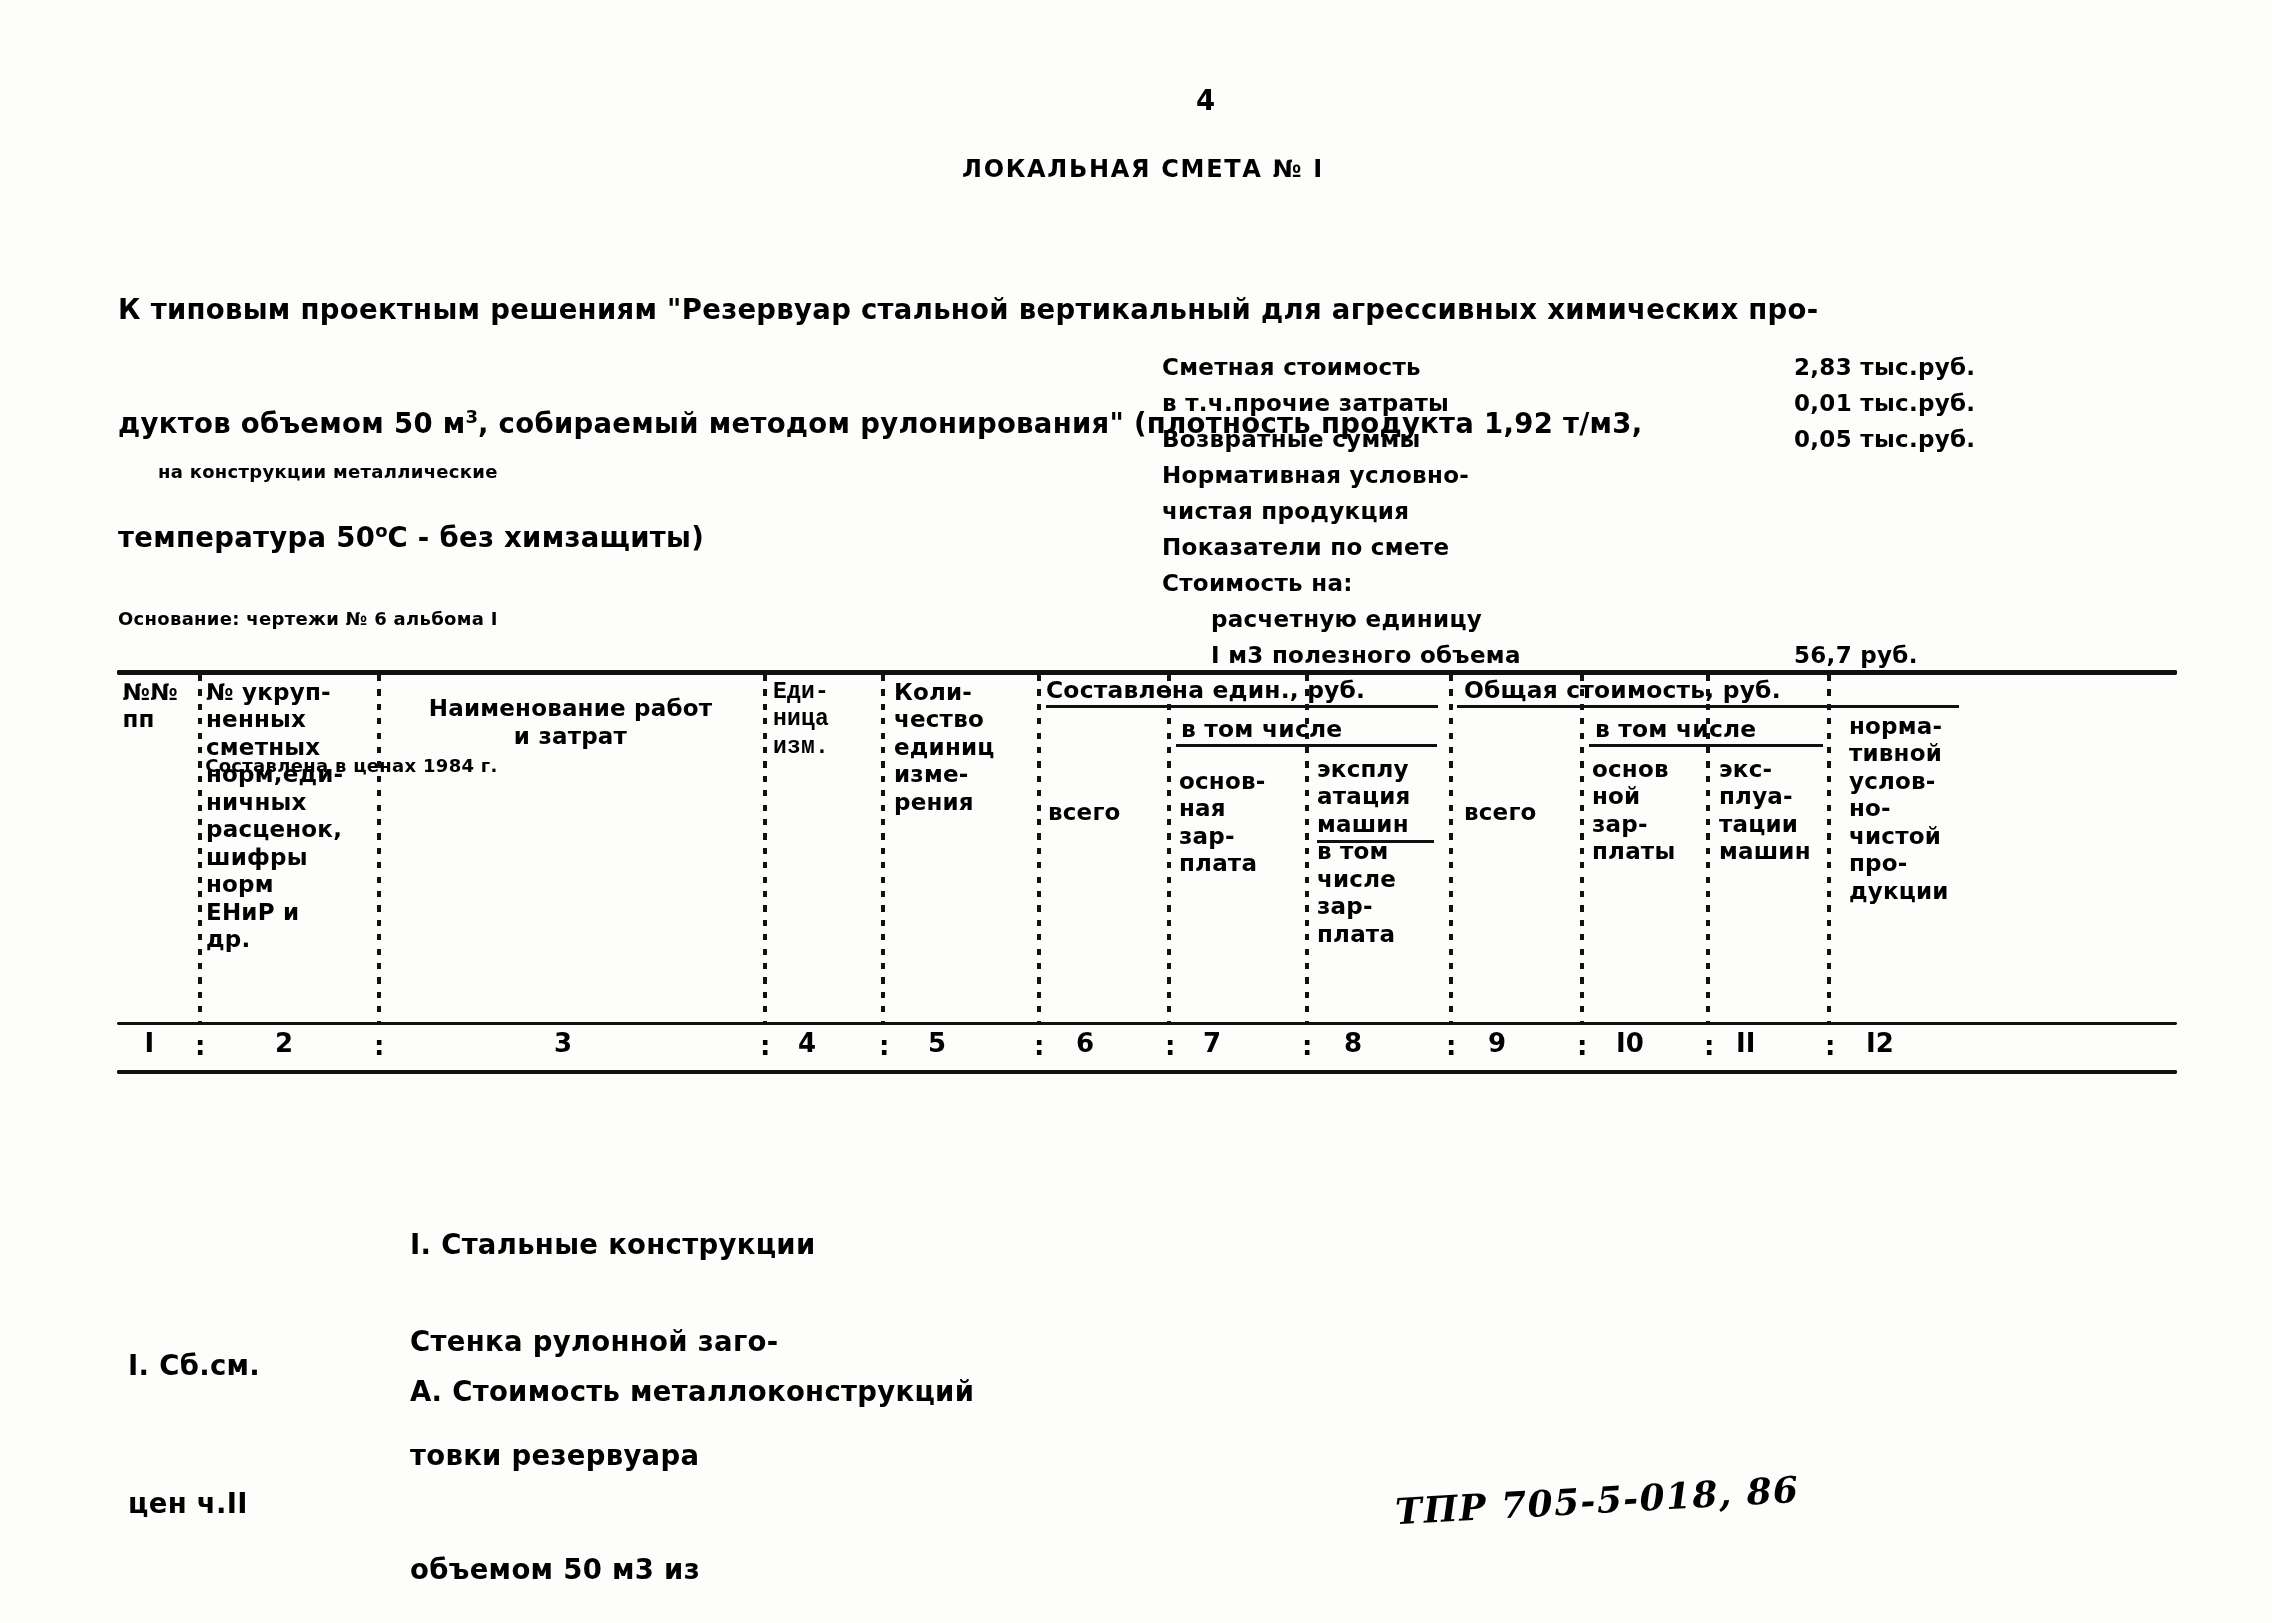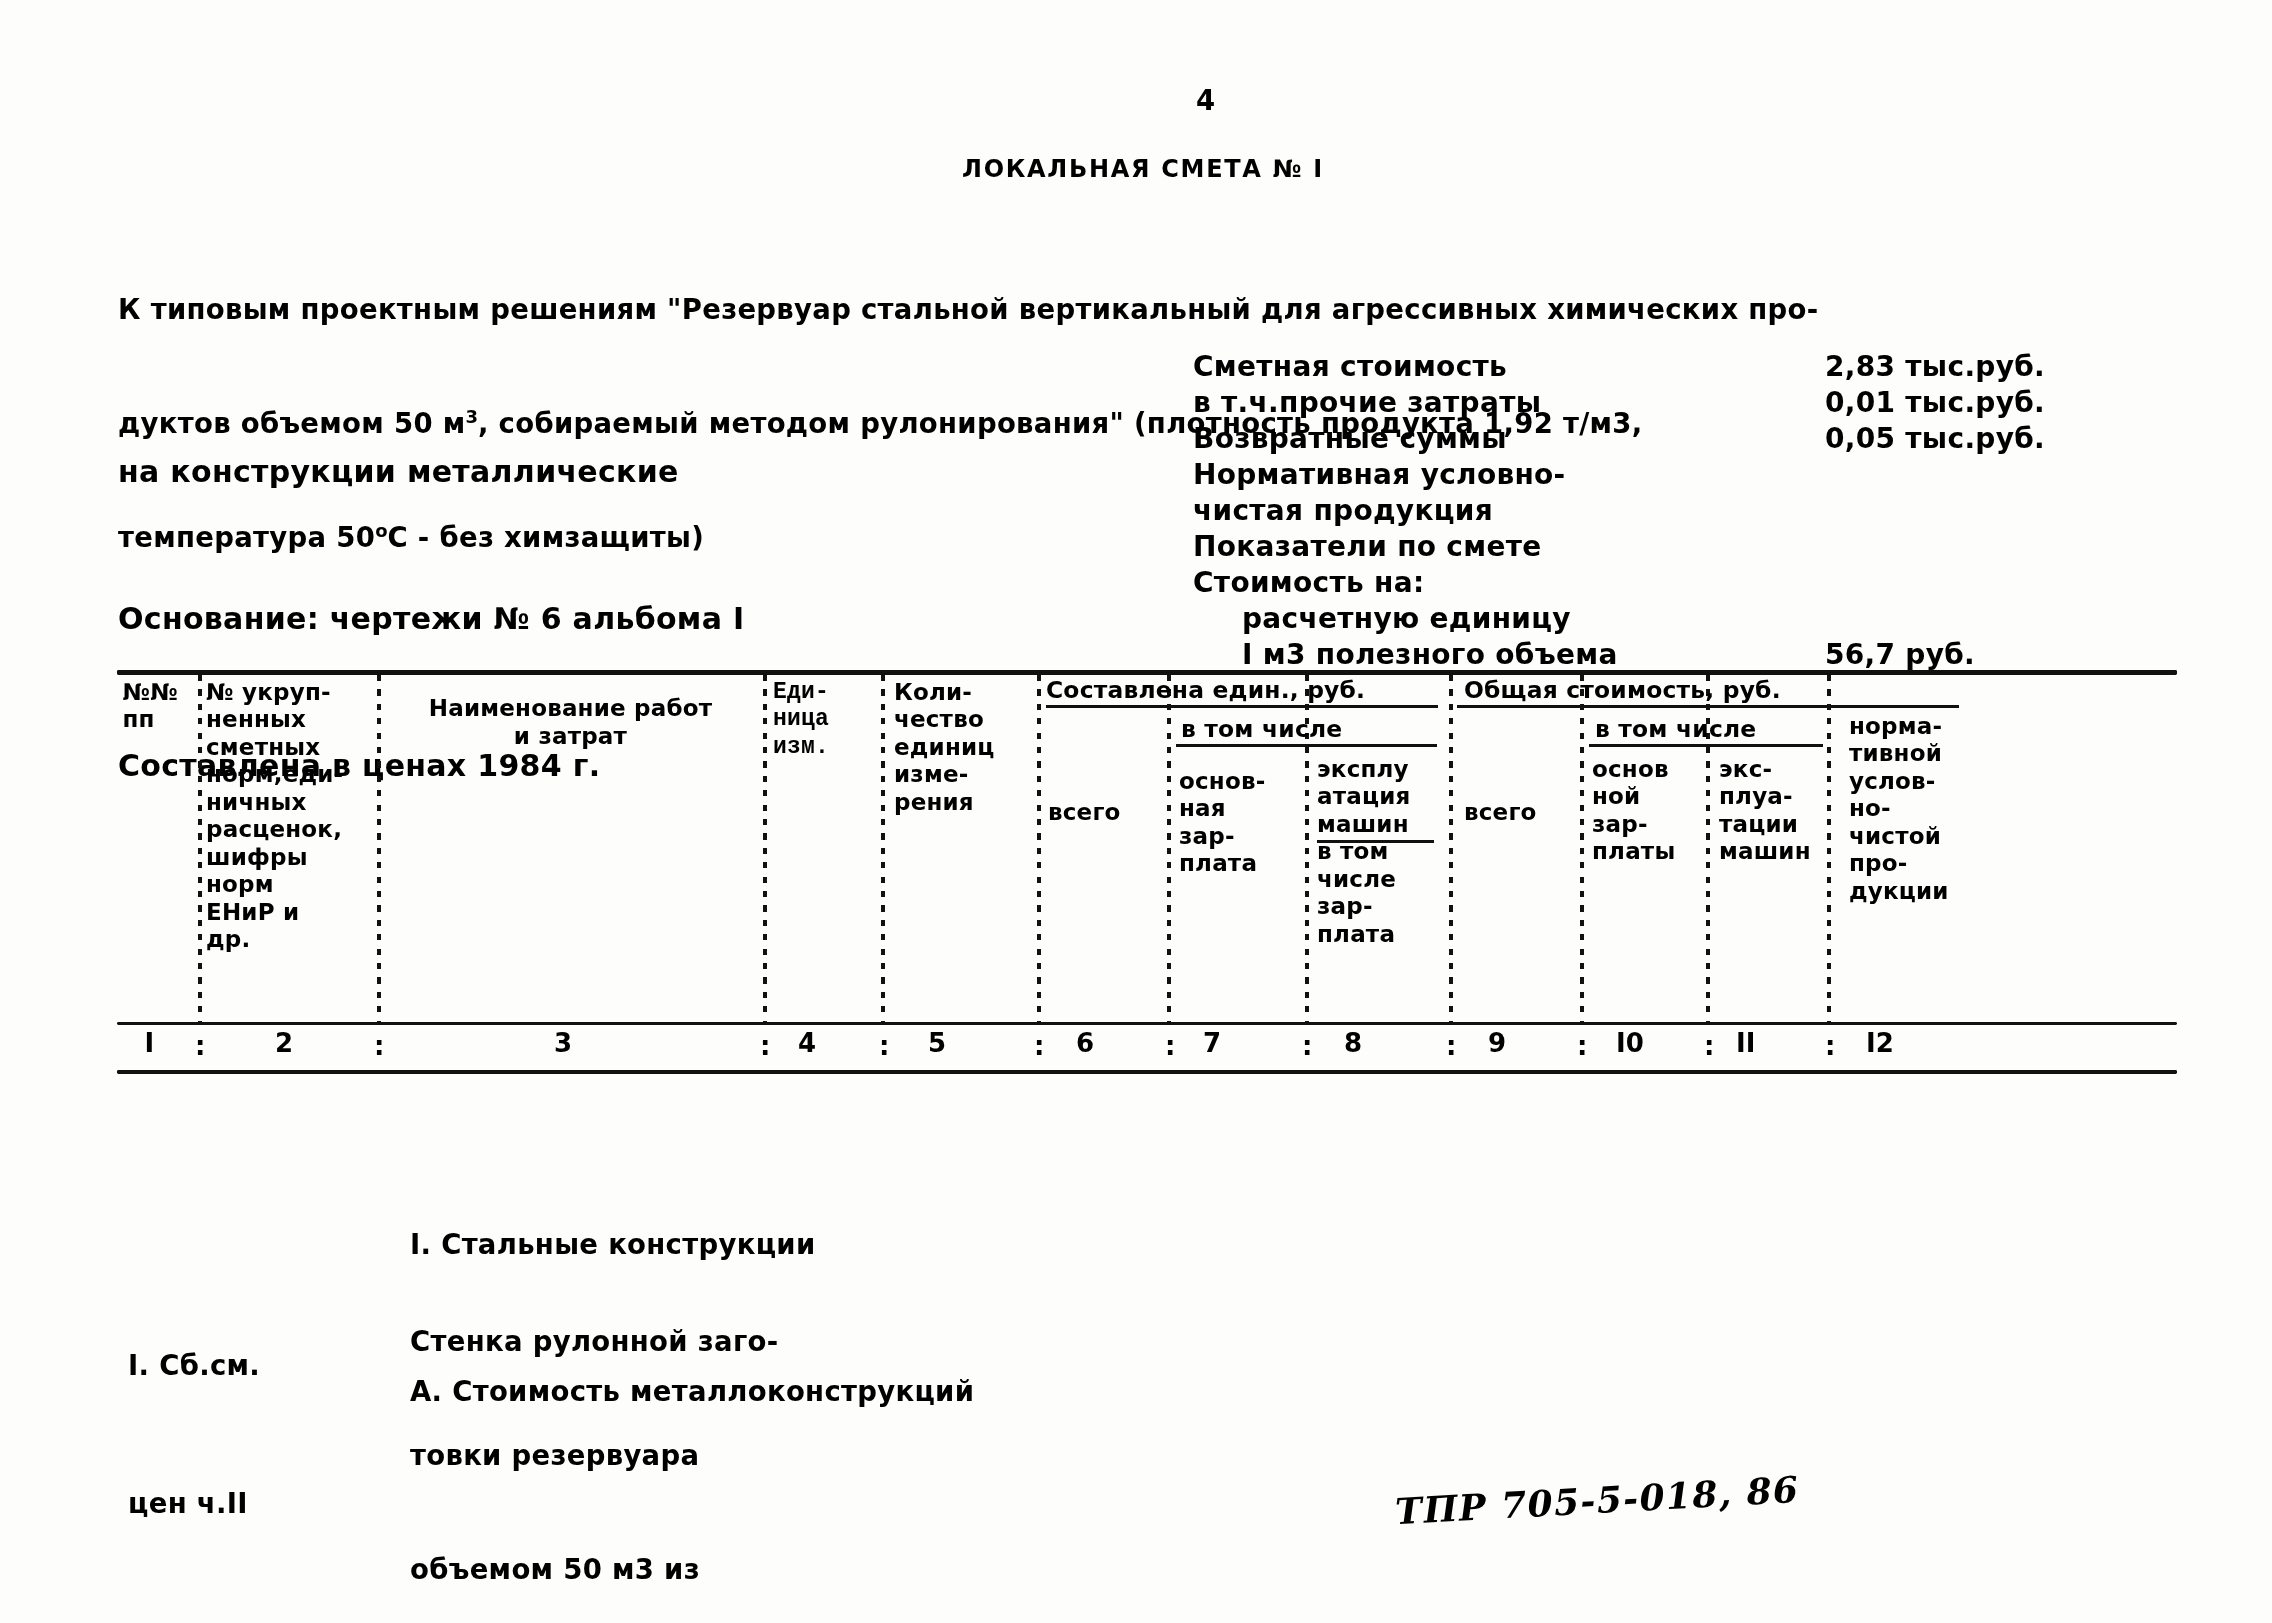--- a/index.html
+++ b/index.html
@@ -58,32 +58,32 @@
   .sup {
     font-size: 18px;
     vertical-align: super;
     letter-spacing: 0;
   }
 
   .left-block {
     position: absolute;
     left: 118px;
     top: 349px;
-    font-size: 30px;
+    font-size: 18px;
     line-height: 49px;
+    text-align: right;
   }
   .left-block div { white-space: pre; }
 
   .right-block {
     position: absolute;
     left: 1162px;
     top: 349px;
-    font-size: 28px;
+    font-size: 23px;
     line-height: 36px;
-    margin-left: 31px;
   }
   .right-block .rrow {
     position: relative;
     height: 36px;
     white-space: pre;
   }
   .right-block .rval {
     position: absolute;
     left: 632px;
     top: 0;

